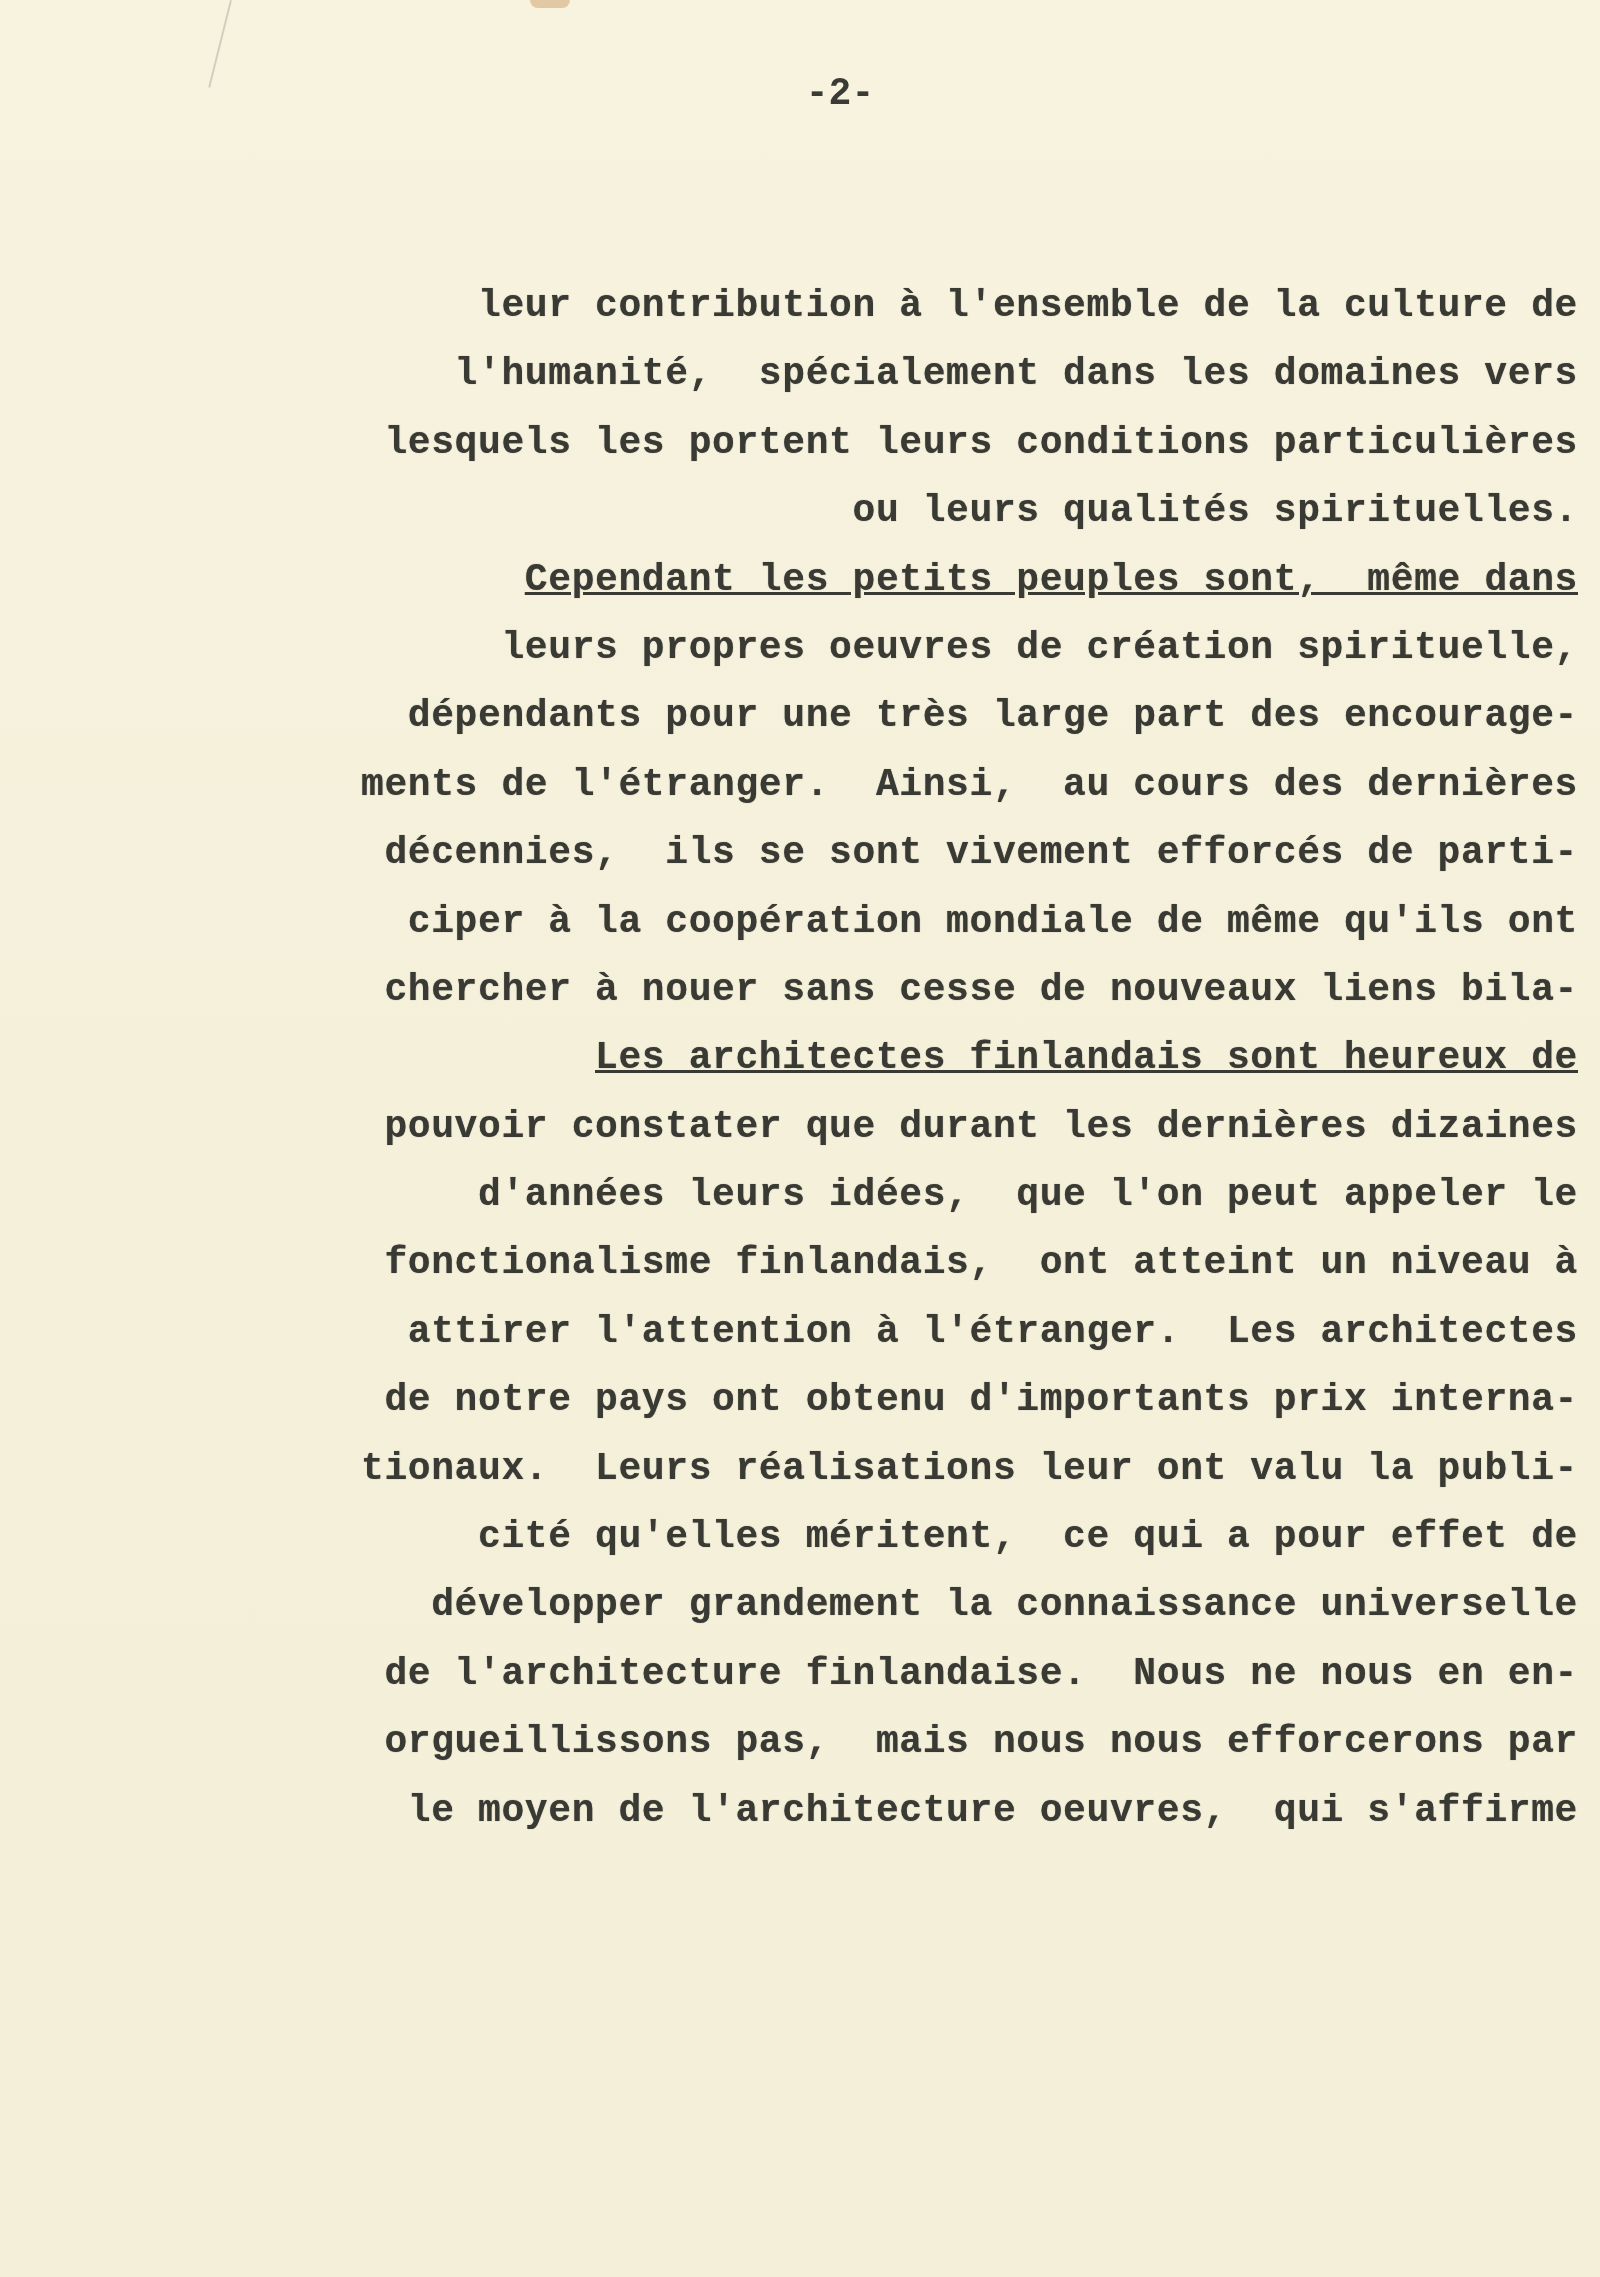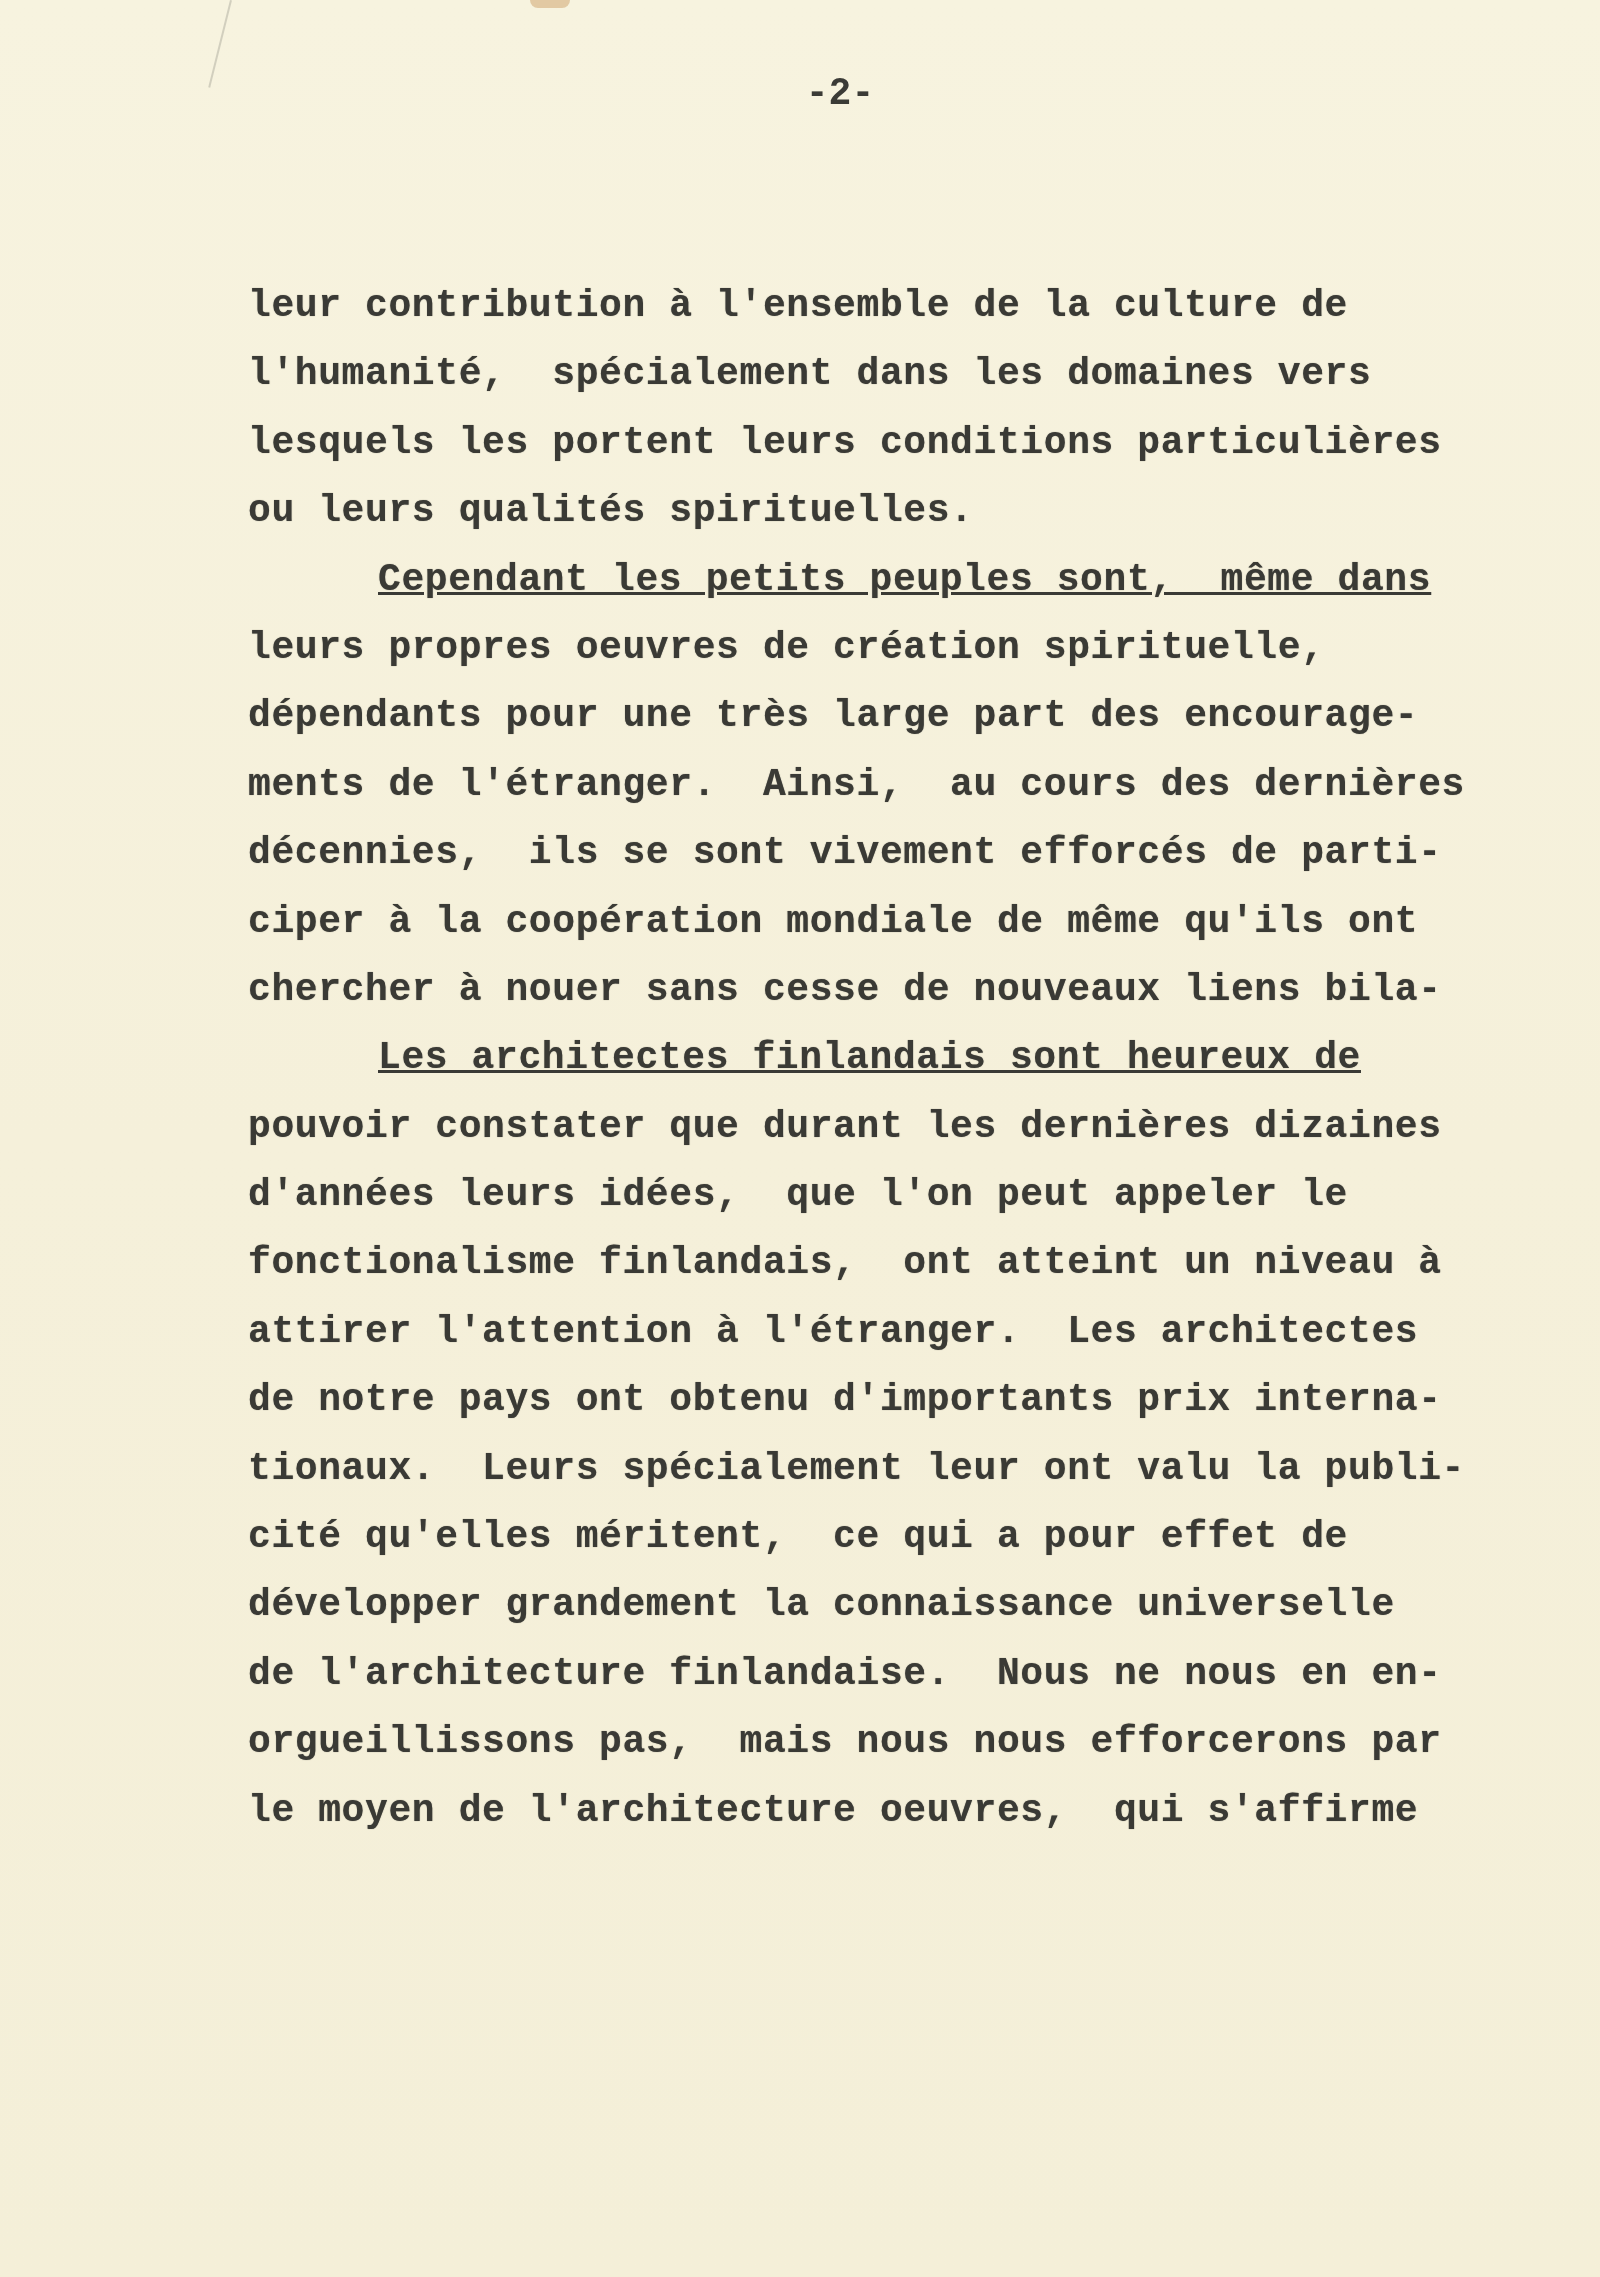--- a/index.html
+++ b/index.html
@@ -43,20 +43,21 @@
     .line {
       font-family: "Liberation Mono", "DejaVu Sans Mono", monospace;
       font-size: 38px;
       font-weight: bold;
       color: #3a3a35;
       height: 68.4px;
       line-height: 68.4px;
       white-space: pre;
       letter-spacing: 0.6px;
       text-shadow: 0 0 1px rgba(40,40,35,0.55);
+      text-align: right;
     }
     .line.indent {
       padding-left: 130px;
       text-decoration: underline;
     }
     .crease {
       position: absolute;
       left: 230px;
       top: 0;
       width: 2px;
@@ -103,21 +104,21 @@
       <div class="line">chercher à nouer sans cesse de nouveaux liens bila-</div>
     </div>
 
     <div>
       <div class="line indent">Les architectes finlandais sont heureux de</div>
       <div class="line">pouvoir constater que durant les dernières dizaines</div>
       <div class="line">d'années leurs idées,  que l'on peut appeler le</div>
       <div class="line">fonctionalisme finlandais,  ont atteint un niveau à</div>
       <div class="line">attirer l'attention à l'étranger.  Les architectes</div>
       <div class="line">de notre pays ont obtenu d'importants prix interna-</div>
-      <div class="line">tionaux.  Leurs spécialement leur ont valu la publi-</div>
+      <div class="line">tionaux.  Leurs réalisations leur ont valu la publi-</div>
       <div class="line">cité qu'elles méritent,  ce qui a pour effet de</div>
       <div class="line">développer grandement la connaissance universelle</div>
       <div class="line">de l'architecture finlandaise.  Nous ne nous en en-</div>
       <div class="line">orgueillissons pas,  mais nous nous efforcerons par</div>
       <div class="line">le moyen de l'architecture oeuvres,  qui s'affirme</div>
     </div>
   </div>
 </div>
 
 </body></html>

